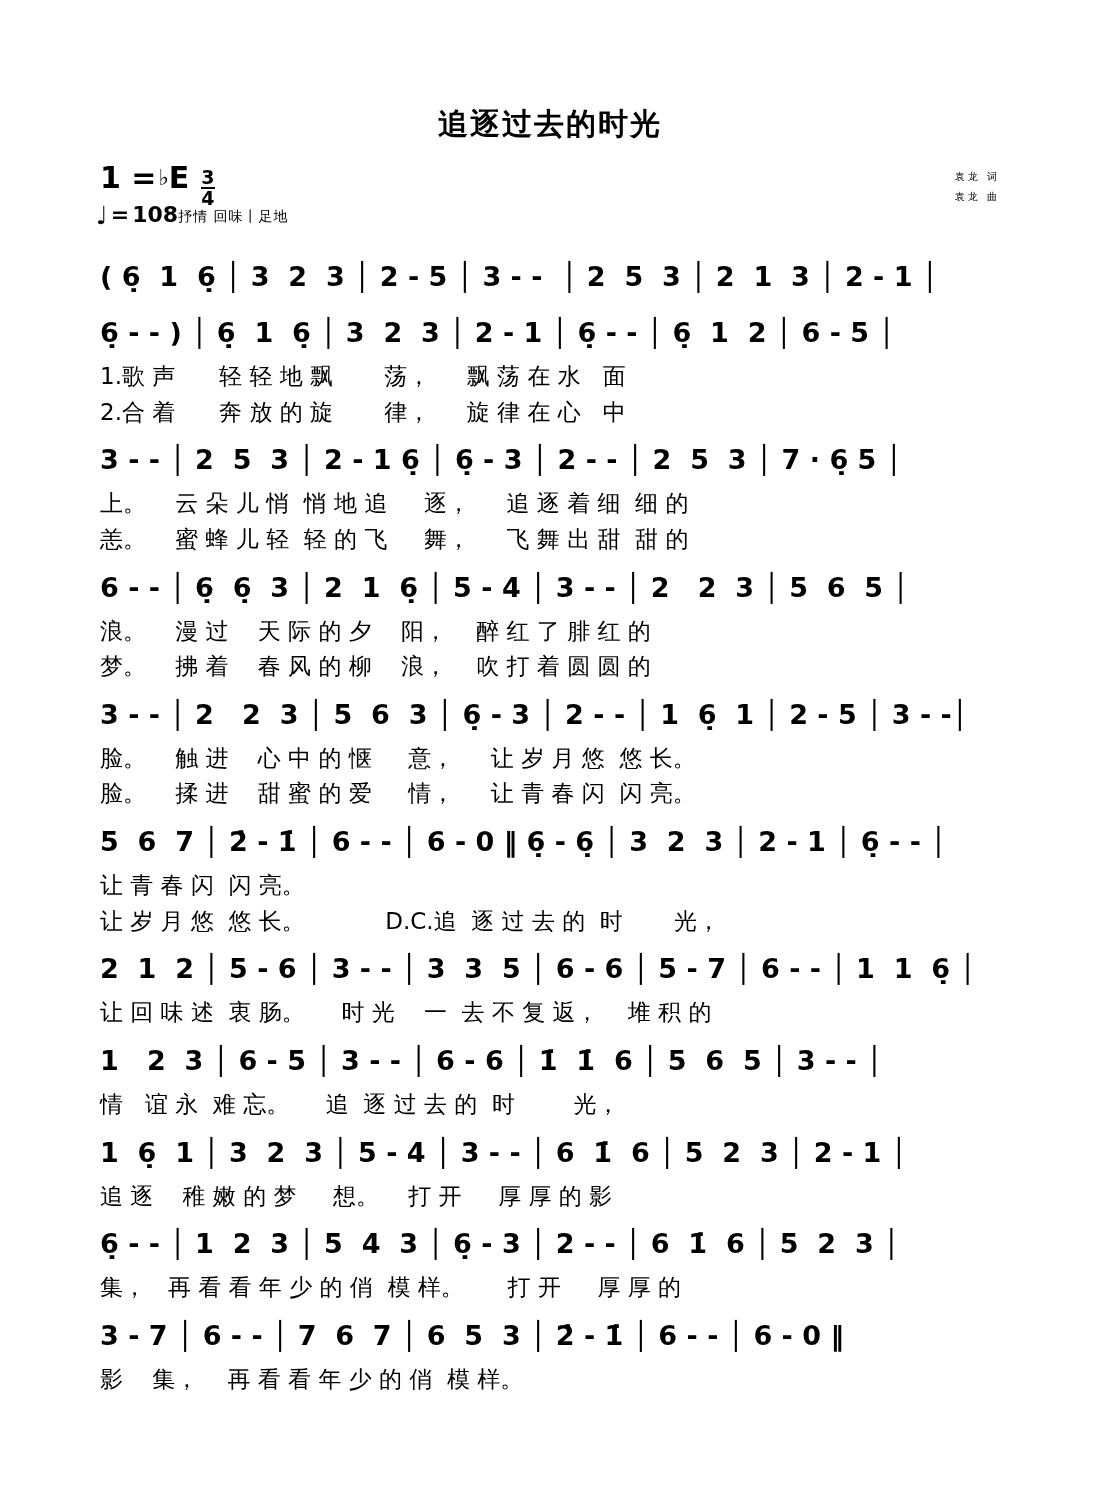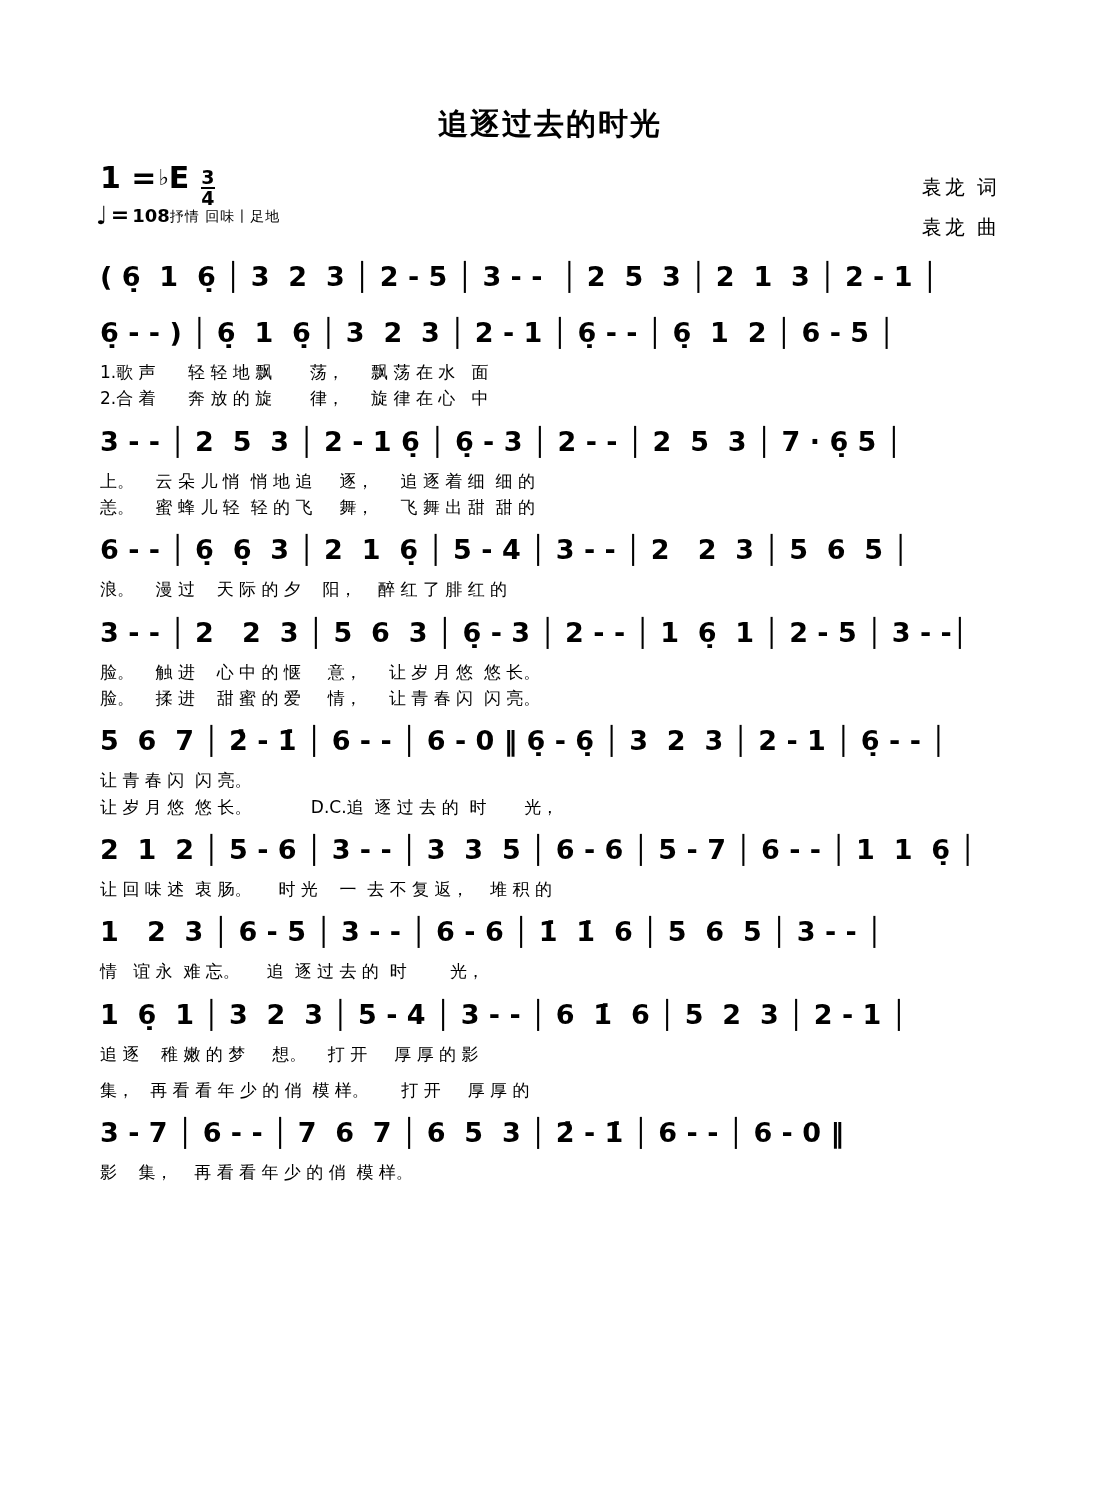--- a/index.html
+++ b/index.html
@@ -85,37 +85,37 @@
     line-height: 1;
     position: relative;
     top: 2px;
   }
   .tempo-eq {
     font-size: 22px;
     font-weight: bold;
     margin: 0 3px;
   }
   .tempo-val {
-    font-size: 18px;
+    font-size: 22px;
     font-weight: bold;
     text-align: center;
   }
   .expression {
     font-size: 14px;
     letter-spacing: 1px;
     position: relative;
     top: -1px;
   }
   .credits {
     position: absolute;
     right: 100px;
     top: 4px;
     text-align: left;
     font-family: "DejaVu Sans", sans-serif;
-    font-size: 20px;
+    font-size: 10px;
     line-height: 2.0;
     letter-spacing: 3px;
   }
   .music {
     margin-top: 16px;
     padding: 0 100px 0 100px;
   }
   .system {
     position: relative;
     margin-bottom: 10px;
@@ -131,21 +131,21 @@
     height: 46px;
   }
   .notes .inner {
     position: absolute;
     left: 0;
     top: 0;
     white-space: pre;
   }
   .lyrics {
     font-family: "DejaVu Sans", sans-serif;
-    font-size: 17px;
+    font-size: 23px;
     white-space: pre;
     line-height: 1.55;
     letter-spacing: 0px;
   }
 </style>
 </head>
 <body>
 
 <div class="sheet">
 
@@ -189,20 +189,21 @@
 
     <div class="system">
       <div class="notes"><span class="inner">3 - - │ 2  5  3 │ 2 - 1 6̣ │ 6̣ - 3 │ 2 - - │ 2  5  3 │ 7 · 6̣ 5 │</span></div>
       <div class="lyrics">上。    云 朵 儿 悄  悄 地 追     逐，     追 逐 着 细  细 的</div>
       <div class="lyrics">恙。    蜜 蜂 儿 轻  轻 的 飞     舞，     飞 舞 出 甜  甜 的</div>
     </div>
 
     <div class="system">
       <div class="notes"><span class="inner">6 - - │ 6̣  6̣  3 │ 2  1  6̣ │ 5 - 4 │ 3 - - │ 2   2  3 │ 5  6  5 │</span></div>
       <div class="lyrics">浪。    漫 过    天 际 的 夕    阳，    醉 红 了 腓 红 的</div>
+      <div class="lyrics">梦。    拂 着    春 风 的 柳    浪，    吹 打 着 圆 圆 的</div>
     </div>
 
     <div class="system">
       <div class="notes"><span class="inner">3 - - │ 2   2  3 │ 5  6  3 │ 6̣ - 3 │ 2 - - │ 1  6̣  1 │ 2 - 5 │ 3 - -│</span></div>
       <div class="lyrics">脸。    触 进    心 中 的 惬     意，     让 岁 月 悠  悠 长。</div>
       <div class="lyrics">脸。    揉 进    甜 蜜 的 爱     情，     让 青 春 闪  闪 亮。</div>
     </div>
 
     <div class="system">
       <div class="notes"><span class="inner">5  6  7 │ 2̇ - 1̇ │ 6 - - │ 6 - 0 ‖ 6̣ - 6̣ │ 3  2  3 │ 2 - 1 │ 6̣ - - │</span></div>
@@ -219,20 +220,21 @@
       <div class="notes"><span class="inner">1   2  3 │ 6 - 5 │ 3 - - │ 6 - 6 │ 1̇  1̇  6 │ 5  6  5 │ 3 - - │</span></div>
       <div class="lyrics">情   谊 永  难 忘。     追  逐 过 去 的  时        光，</div>
     </div>
 
     <div class="system">
       <div class="notes"><span class="inner">1  6̣  1 │ 3  2  3 │ 5 - 4 │ 3 - - │ 6  1̇  6 │ 5  2  3 │ 2 - 1 │</span></div>
       <div class="lyrics">追 逐    稚 嫩 的 梦     想。    打 开     厚 厚 的 影</div>
     </div>
 
     <div class="system">
+      <div class="notes"><span class="inner">6̣ - - │ 1  2  3 │ 5  4  3 │ 6̣ - 3 │ 2 - - │ 6  1̇  6 │ 5  2  3 │</span></div>
       <div class="lyrics">集，   再 看 看 年 少 的 俏  模 样。      打 开     厚 厚 的</div>
     </div>
 
     <div class="system">
       <div class="notes"><span class="inner">3 - 7 │ 6 - - │ 7  6  7 │ 6  5  3 │ 2̇ - 1̇ │ 6 - - │ 6 - 0 ‖</span></div>
       <div class="lyrics">影    集，    再 看 看 年 少 的 俏  模 样。</div>
     </div>
 
   </div>
 </div>

